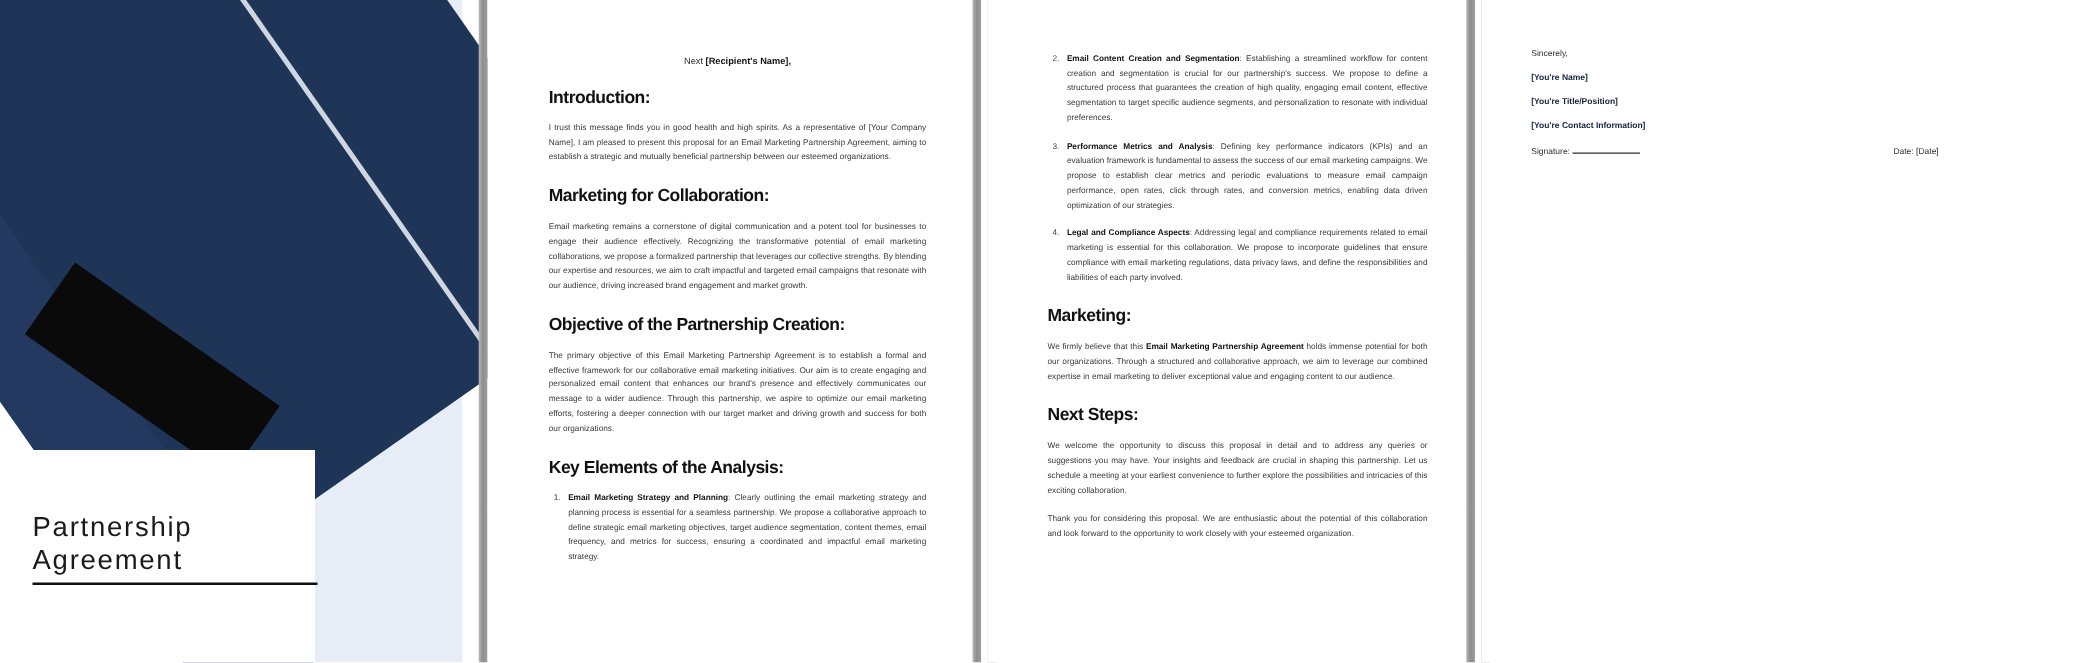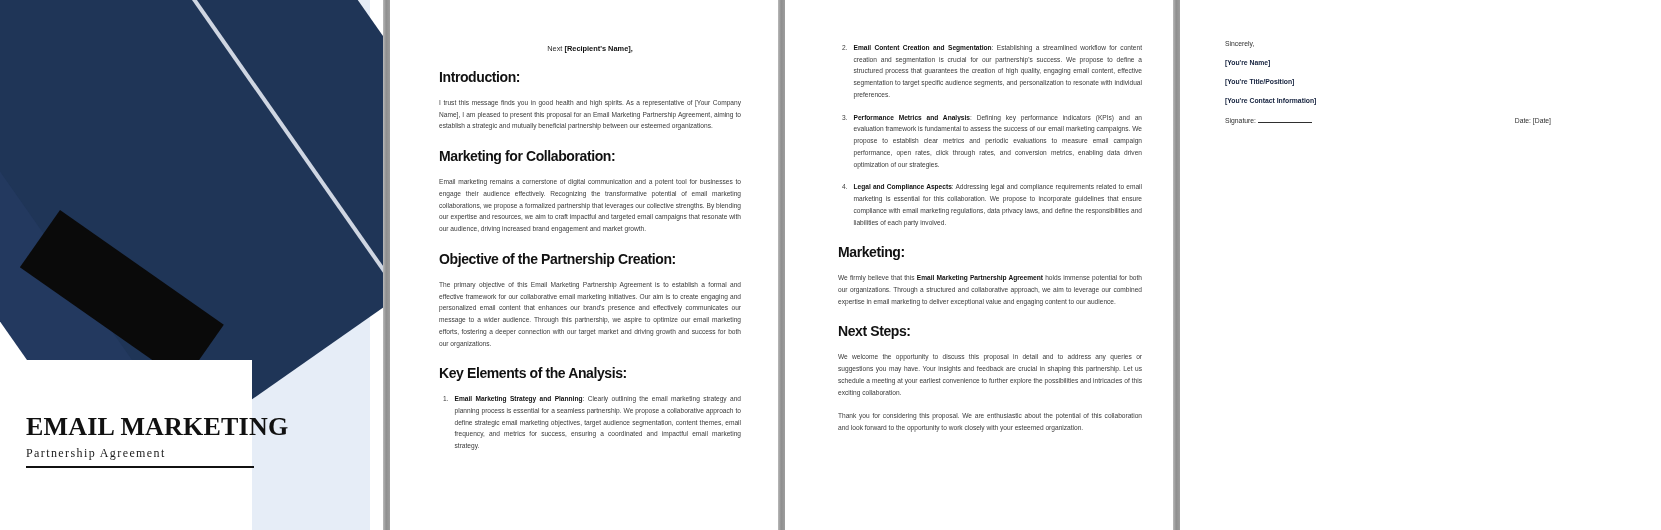--- a/index.html
+++ b/index.html
@@ -70,22 +70,22 @@
   }
   .cover-title-wrap {
     position:absolute; left:26px; bottom:62px; width:240px;
   }
   .cover-title {
     font-family:"Liberation Serif", serif;
     font-size:26px; font-weight:700; color:#111111;
     letter-spacing:0.2px; line-height:1.05; white-space:nowrap;
   }
   .cover-subtitle {
-    font-family:Liberation Serif, serif;
-    font-size:12px; font-weight:400; color:#1a1a1a;
+    font-family:Liberation Sans, sans-serif;
+    font-size:22px; font-weight:400; color:#1a1a1a;
     letter-spacing:1.4px; margin-top:6px;
   }
   .cover-rule {
     margin-top:5px; width:228px; height:2px; background:#111111;
   }
 
   
   #page-two, #page-three { width:390px; }
   #page-four { width:392px; }
   .sheet { position:absolute; inset:0; background:#ffffff; }
@@ -134,21 +134,20 @@
     <div class="cover-canvas">
       <div class="band-lightblue"></div>
       <div class="band-lightblue2"></div>
       <div class="diag diag-navy-big"></div>
       <div class="diag diag-white-gap"></div>
       <div class="diag diag-navy-strip"></div>
       <div class="diag diag-grey-line"></div>
       <div class="diag diag-black"></div>
       <div class="cover-white-bottom"></div>
       <div class="cover-title-wrap">
-        <div class="cover-title">EMAIL MARKETING</div>
         <div class="cover-subtitle">Partnership Agreement</div>
         <div class="cover-rule"></div>
       </div>
     </div>
     <div class="edge-shadow" style="right:0;"></div>
   </div>
 
   <div class="gutter" style="width:5px;"></div>
 
   <div class="page" id="page-two">

